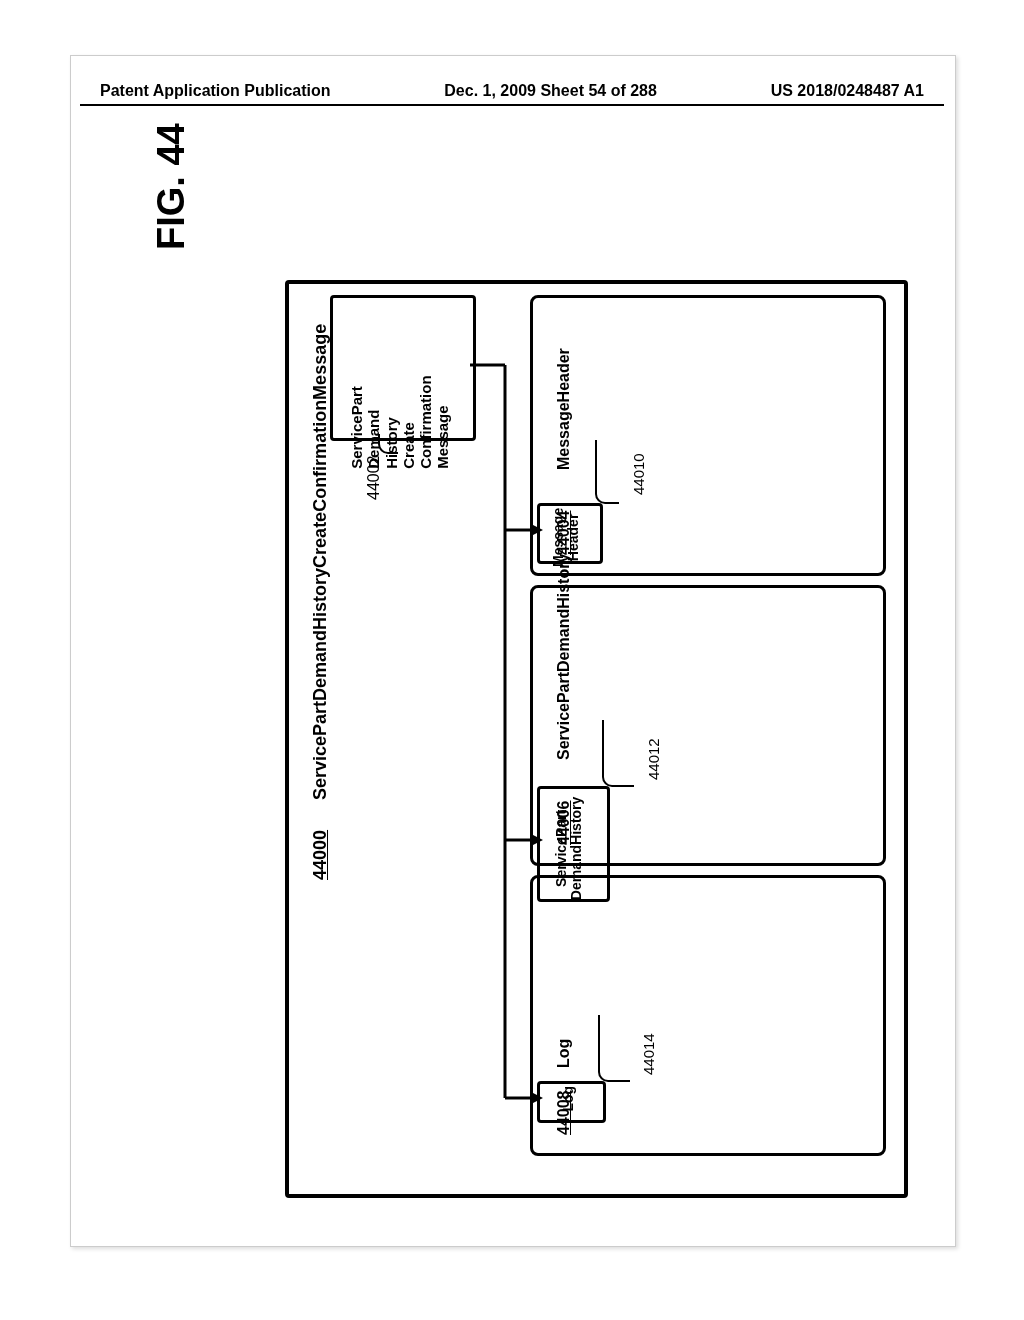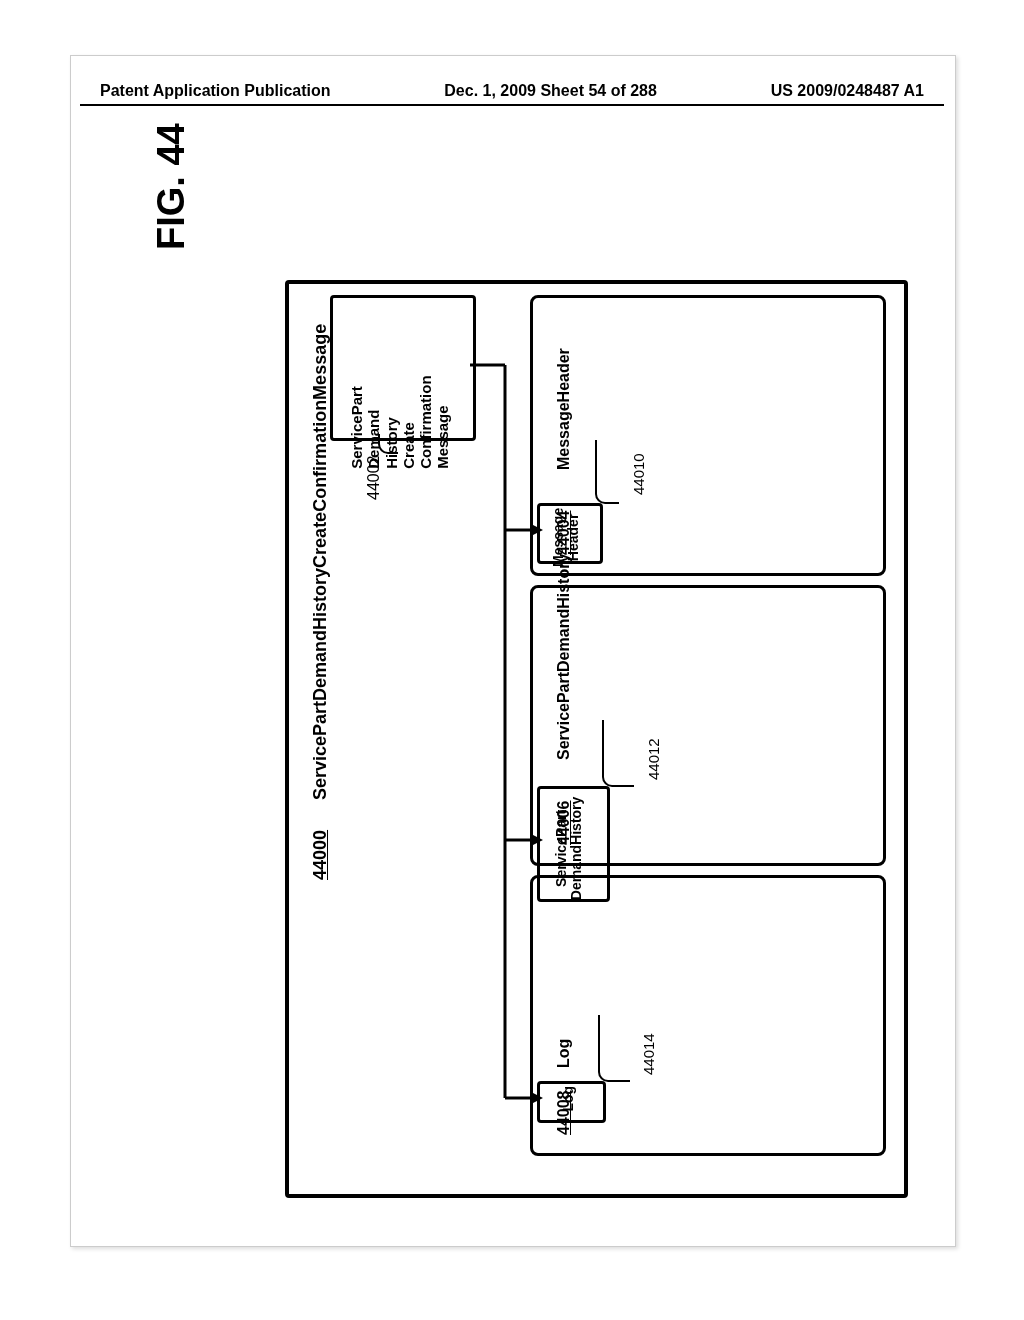--- a/index.html
+++ b/index.html
@@ -184,21 +184,21 @@
   }
 </style>
 </head>
 <body>
 
 <div class="page-frame"></div>
 
 <div class="page-header">
   <span>Patent Application Publication</span>
   <span>Dec. 1, 2009  Sheet 54 of 288</span>
-  <span>US 2009/0248487 A1</span>
+  <span>US 2018/0248487 A1</span>
 </div>
 <div class="header-rule"></div>
 
 <div class="figure-label">FIG. 44</div>
 
 <div class="outer-frame"></div>
 
 <span class="vtext ref-under outer-ref">44000</span>
 <span class="vtext outer-title">ServicePartDemandHistoryCreateConfirmationMessage</span>
 

